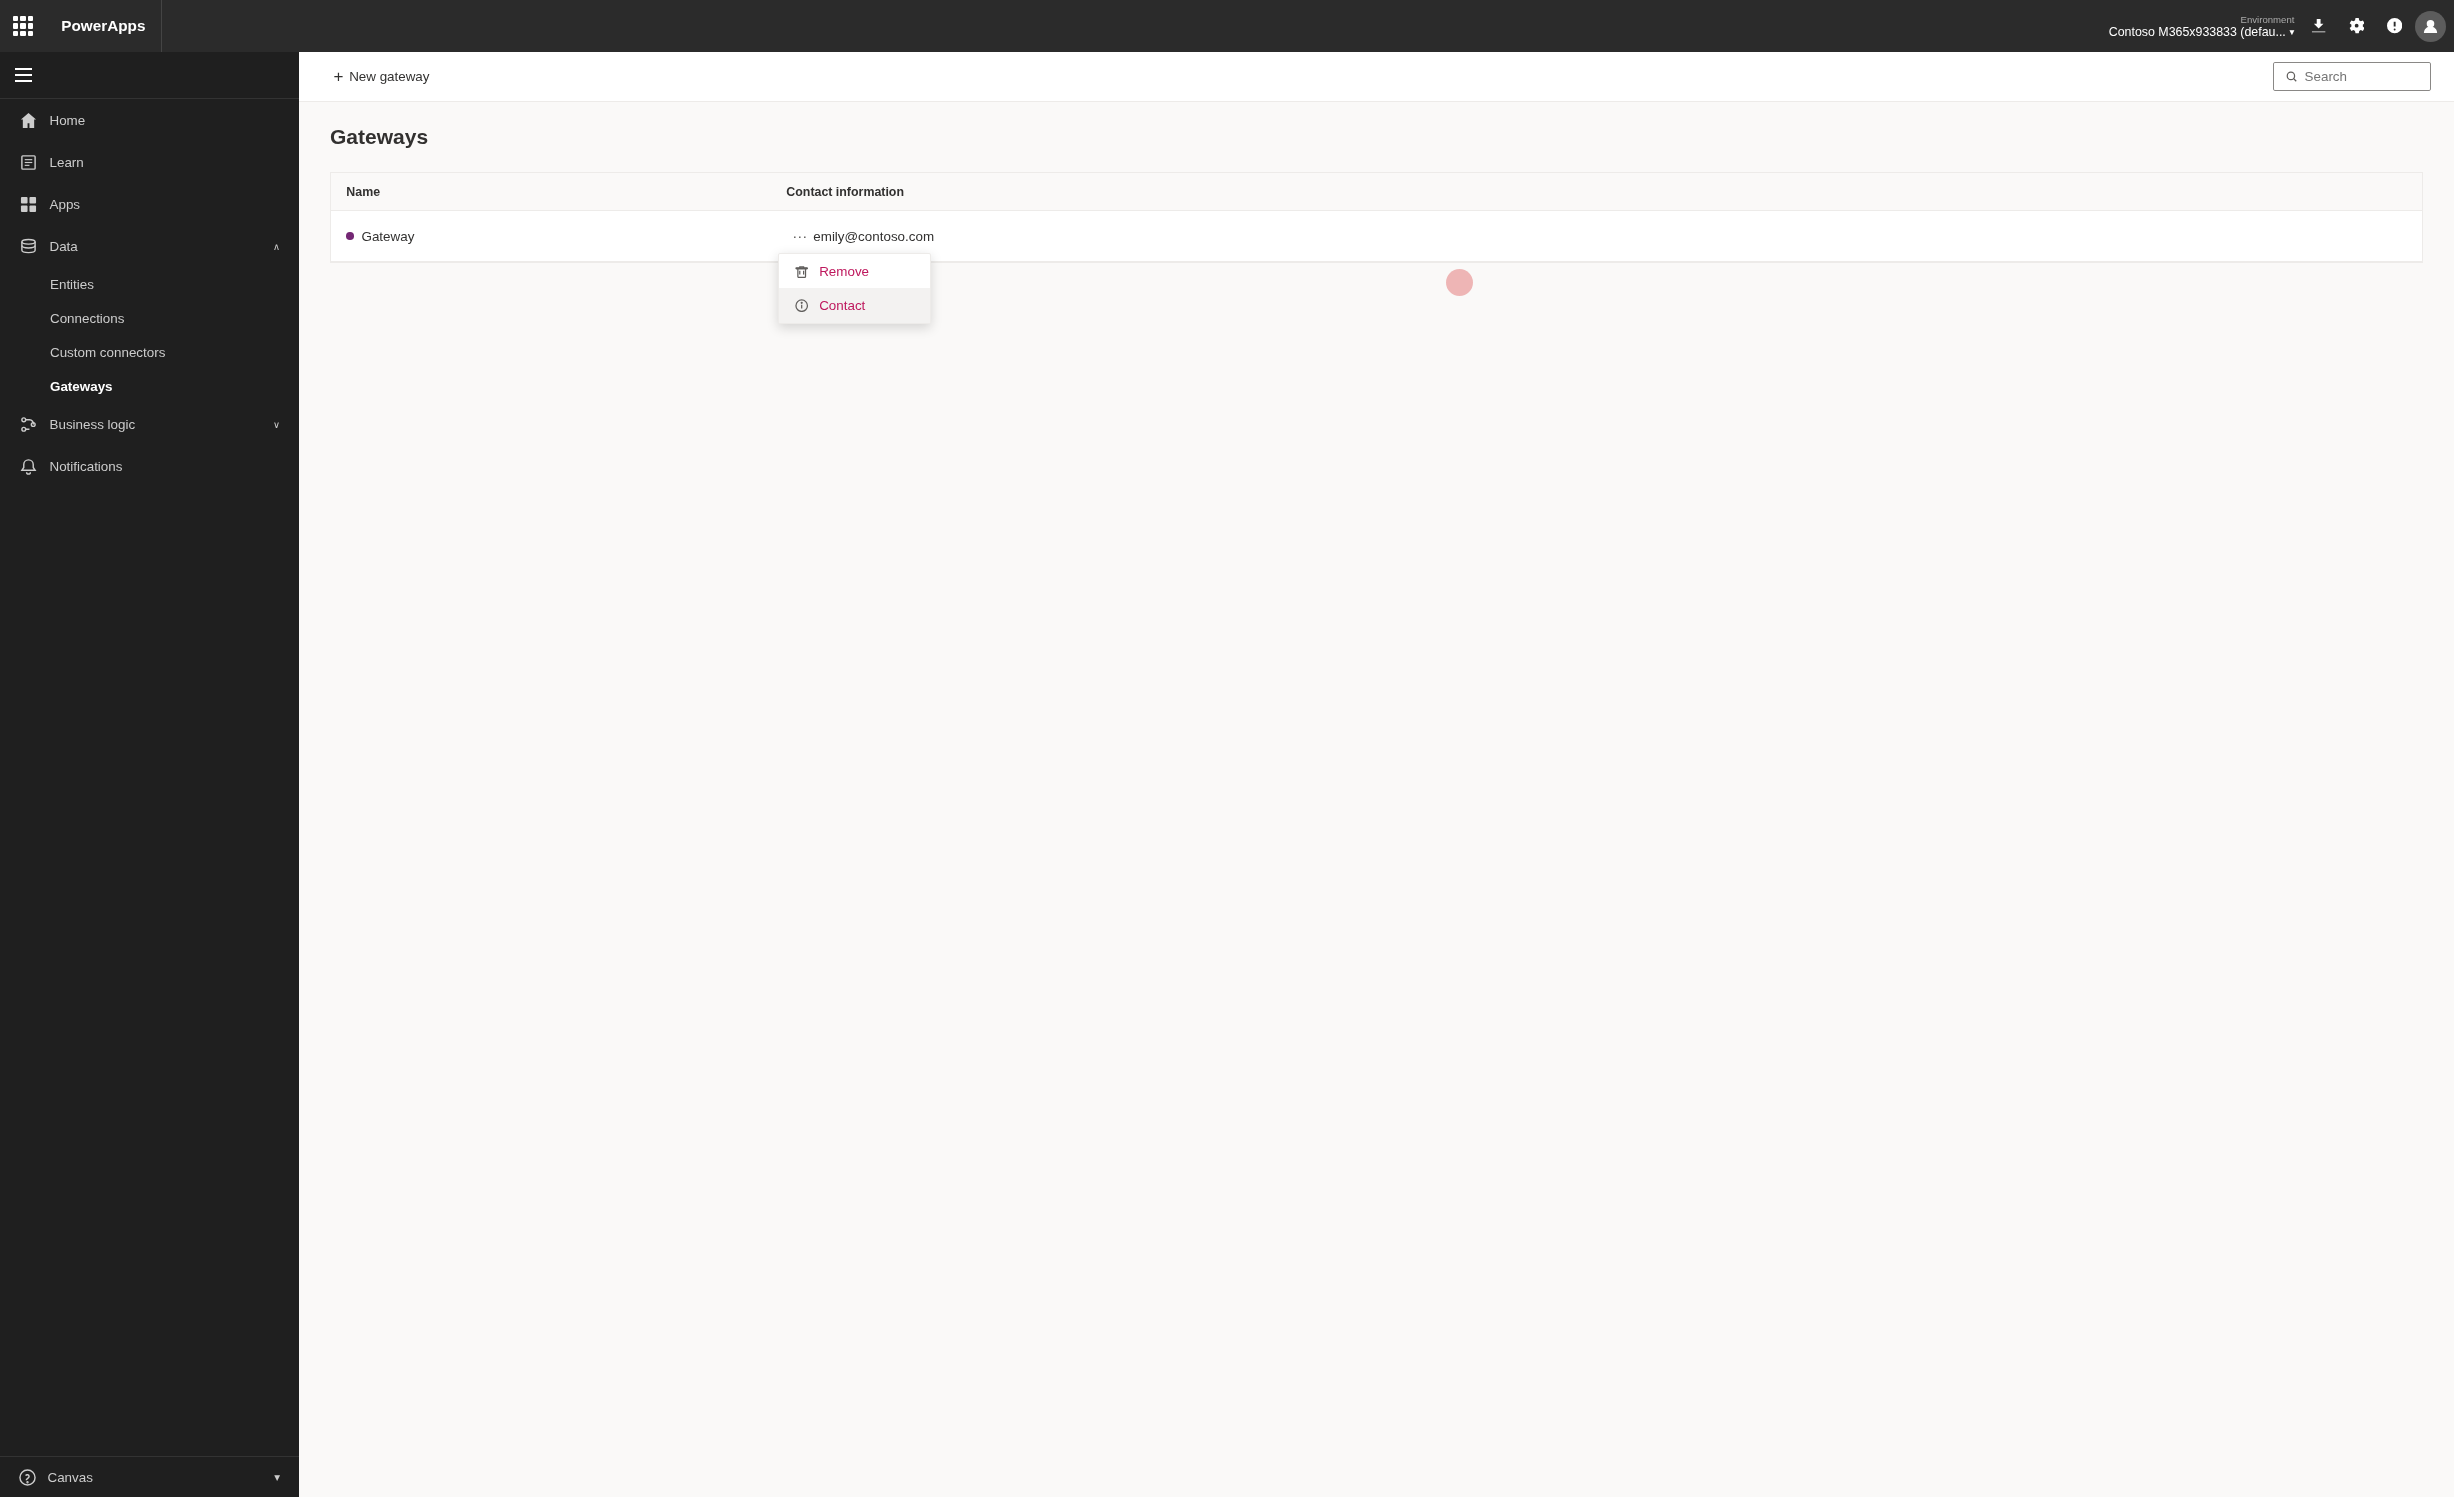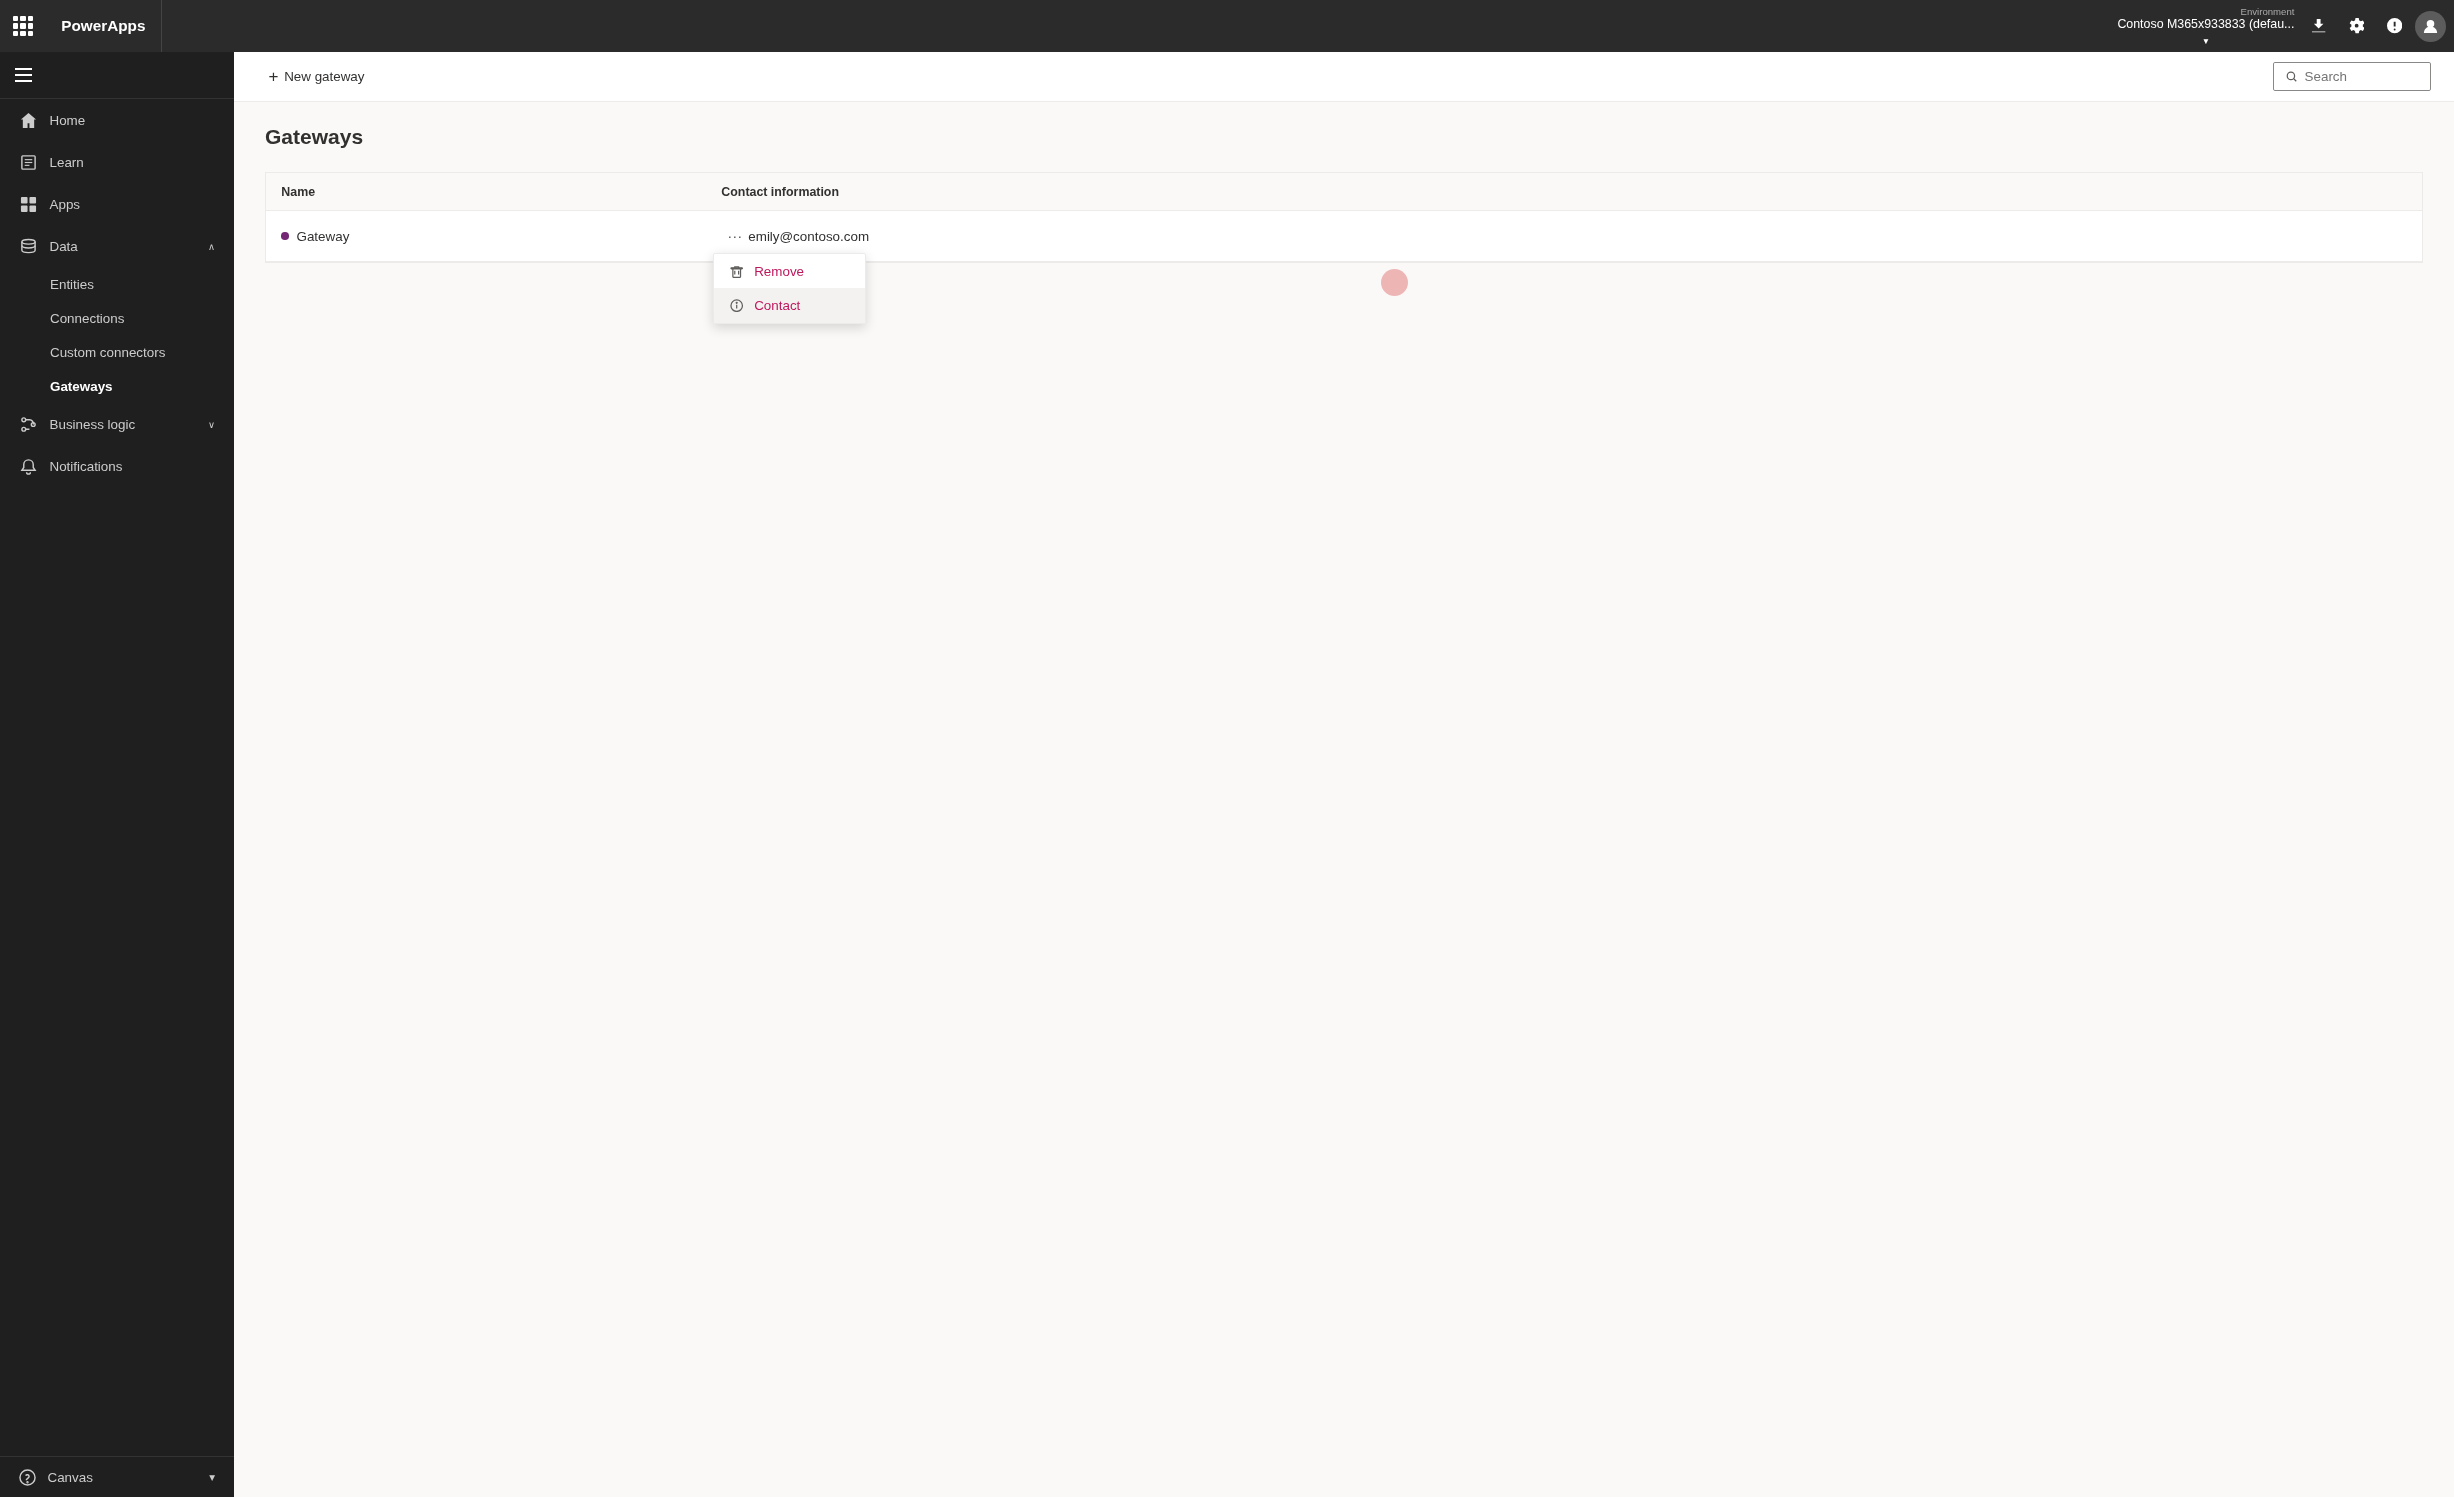--- a/index.html
+++ b/index.html
@@ -54,21 +54,21 @@
       padding-right: 7.6px;
     }
     .env-selector {
       display: flex;
       flex-direction: column;
       align-items: flex-end;
       margin-right: 7.6px;
       cursor: pointer;
     }
     .env-label { font-size: 9.6px; color: #aaa; }
-    .env-name { font-size: 12.4px; color: #fff; display: flex; align-items: center; gap: 3.8px; flex-direction: column; }
+    .env-name { font-size: 12.4px; color: #fff; display: flex; align-items: center; gap: 3.8px; }
     .env-name .chevron { font-size: 9.6px; }
     .header-icon-btn {
       width: 34px;
       height: 34px;
       display: flex;
       align-items: center;
       justify-content: center;
       color: #fff;
       cursor: pointer;
       border-radius: 3.8px;
@@ -89,21 +89,21 @@
 
     
     .main-layout {
       display: flex;
       flex: 1;
       overflow: hidden;
     }
 
     
     .sidebar {
-      width: 234px;
+      width: 299px;
       background: #1f1f1f;
       color: #fff;
       display: flex;
       flex-direction: column;
       flex-shrink: 0;
       overflow-y: auto;
     }
     .sidebar-top {
       padding: 11.5px 15.3px;
       border-bottom: 1px solid #333;

